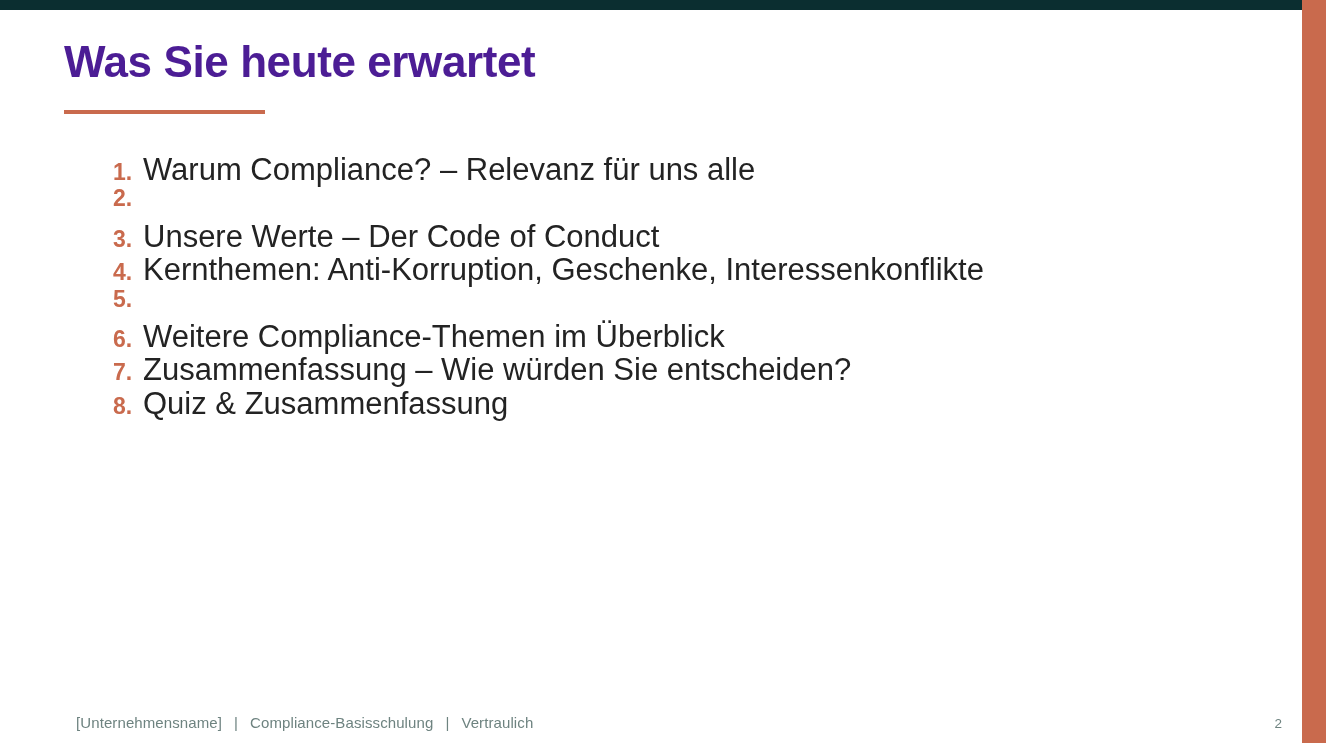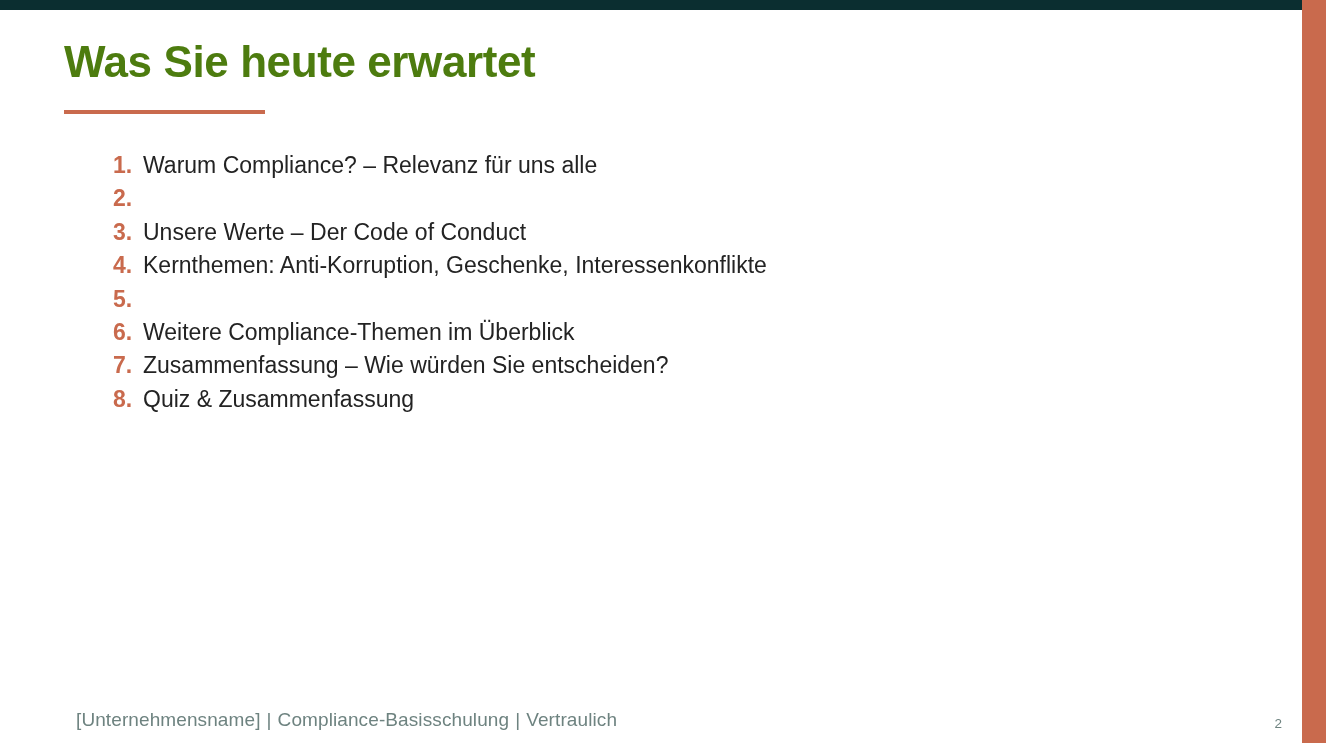--- a/index.html
+++ b/index.html
@@ -39,21 +39,21 @@
     background: #C96A4D;
   }
 
   
   .title {
     position: absolute;
     left: 64px;
     top: 38px;
     font-size: 44px;
     font-weight: bold;
-    color: #4d7c0f;
+    color: #4c1d95;
     letter-spacing: -0.4px;
     line-height: 1.1;
     white-space: nowrap;
     font-family: "Liberation Sans", sans-serif;
   }
   .title-rule {
     position: absolute;
     left: 64px;
     top: 110px;
     width: 201px;
@@ -77,36 +77,36 @@
   .item-num {
     color: #C96A4D;
     font-weight: bold;
     font-size: 23px;
     min-width: 30px;
     flex: 0 0 auto;
     font-family: "Liberation Sans", sans-serif;
   }
   .item-text {
     color: #232323;
-    font-size: 23px;
+    font-size: 31px;
     font-weight: normal;
     font-family: "Liberation Sans", sans-serif;
   }
 
   
   .footer {
     position: absolute;
     left: 76px;
     bottom: 12px;
-    font-size: 19px;
+    font-size: 15px;
     color: #6E8380;
     letter-spacing: 0.1px;
     display: flex;
     align-items: center;
-    gap: 0;
+    gap: 6px;
     font-family: "Liberation Sans", sans-serif;
   }
   .footer-sep {
     color: #6E8380;
     padding: 0 6px;
   }
   .page-number {
     position: absolute;
     right: 44px;
     bottom: 12px;

